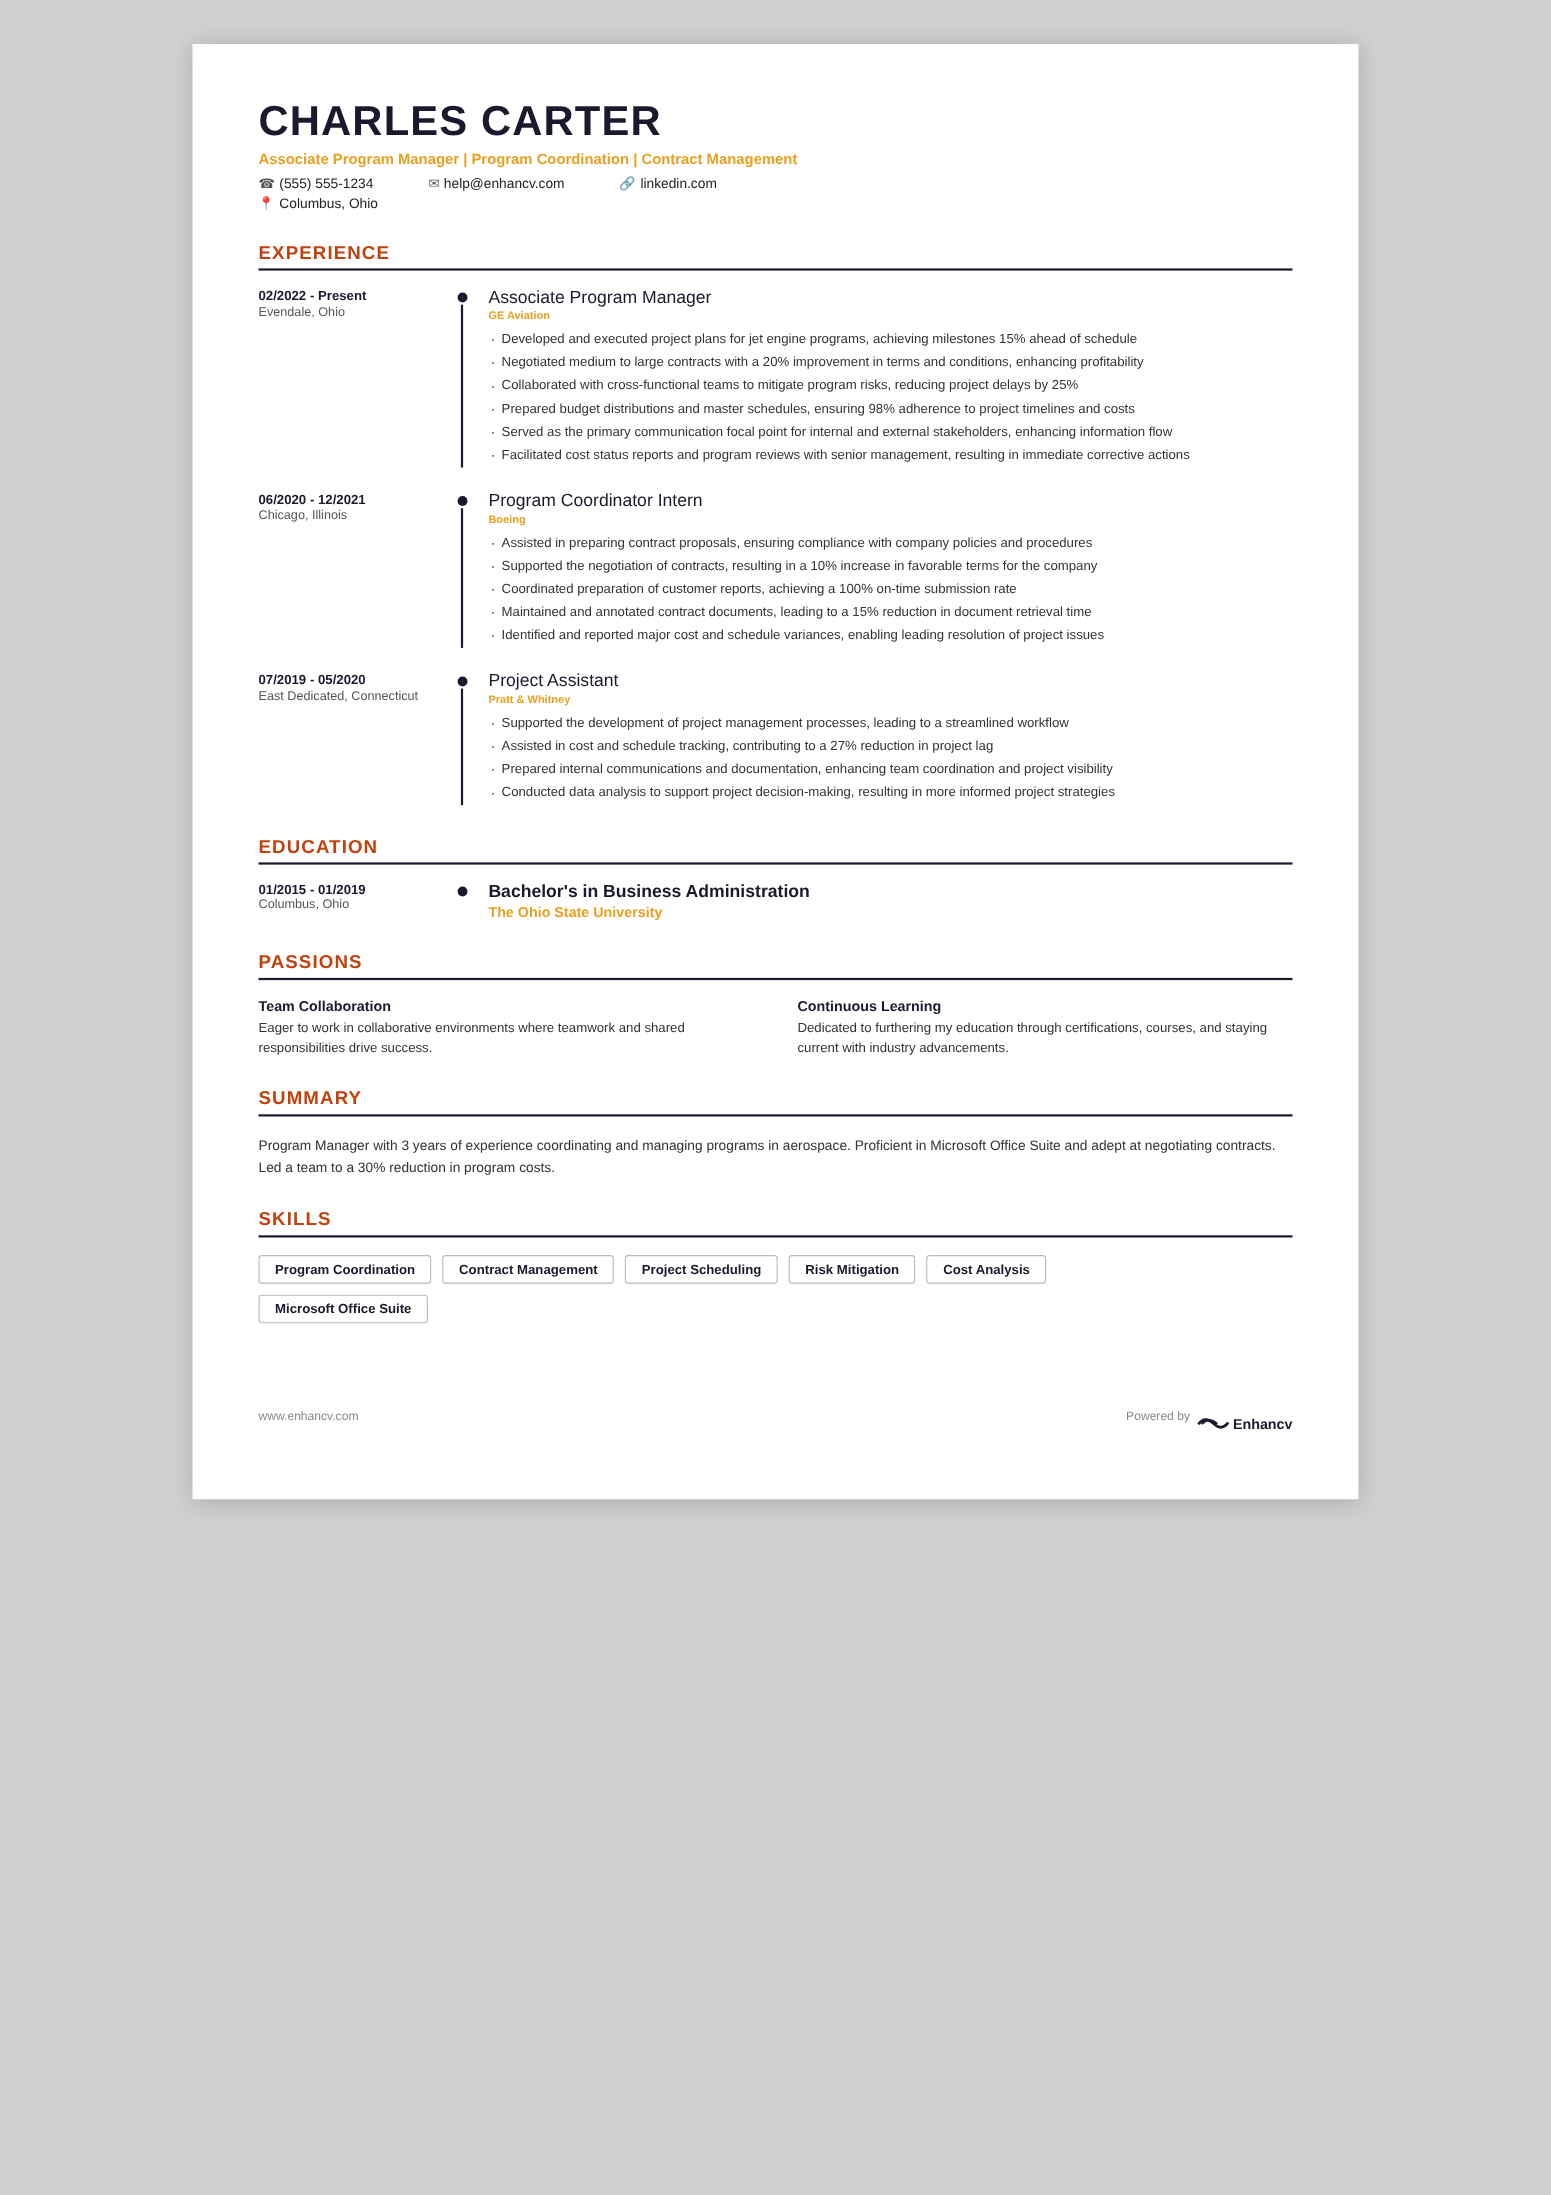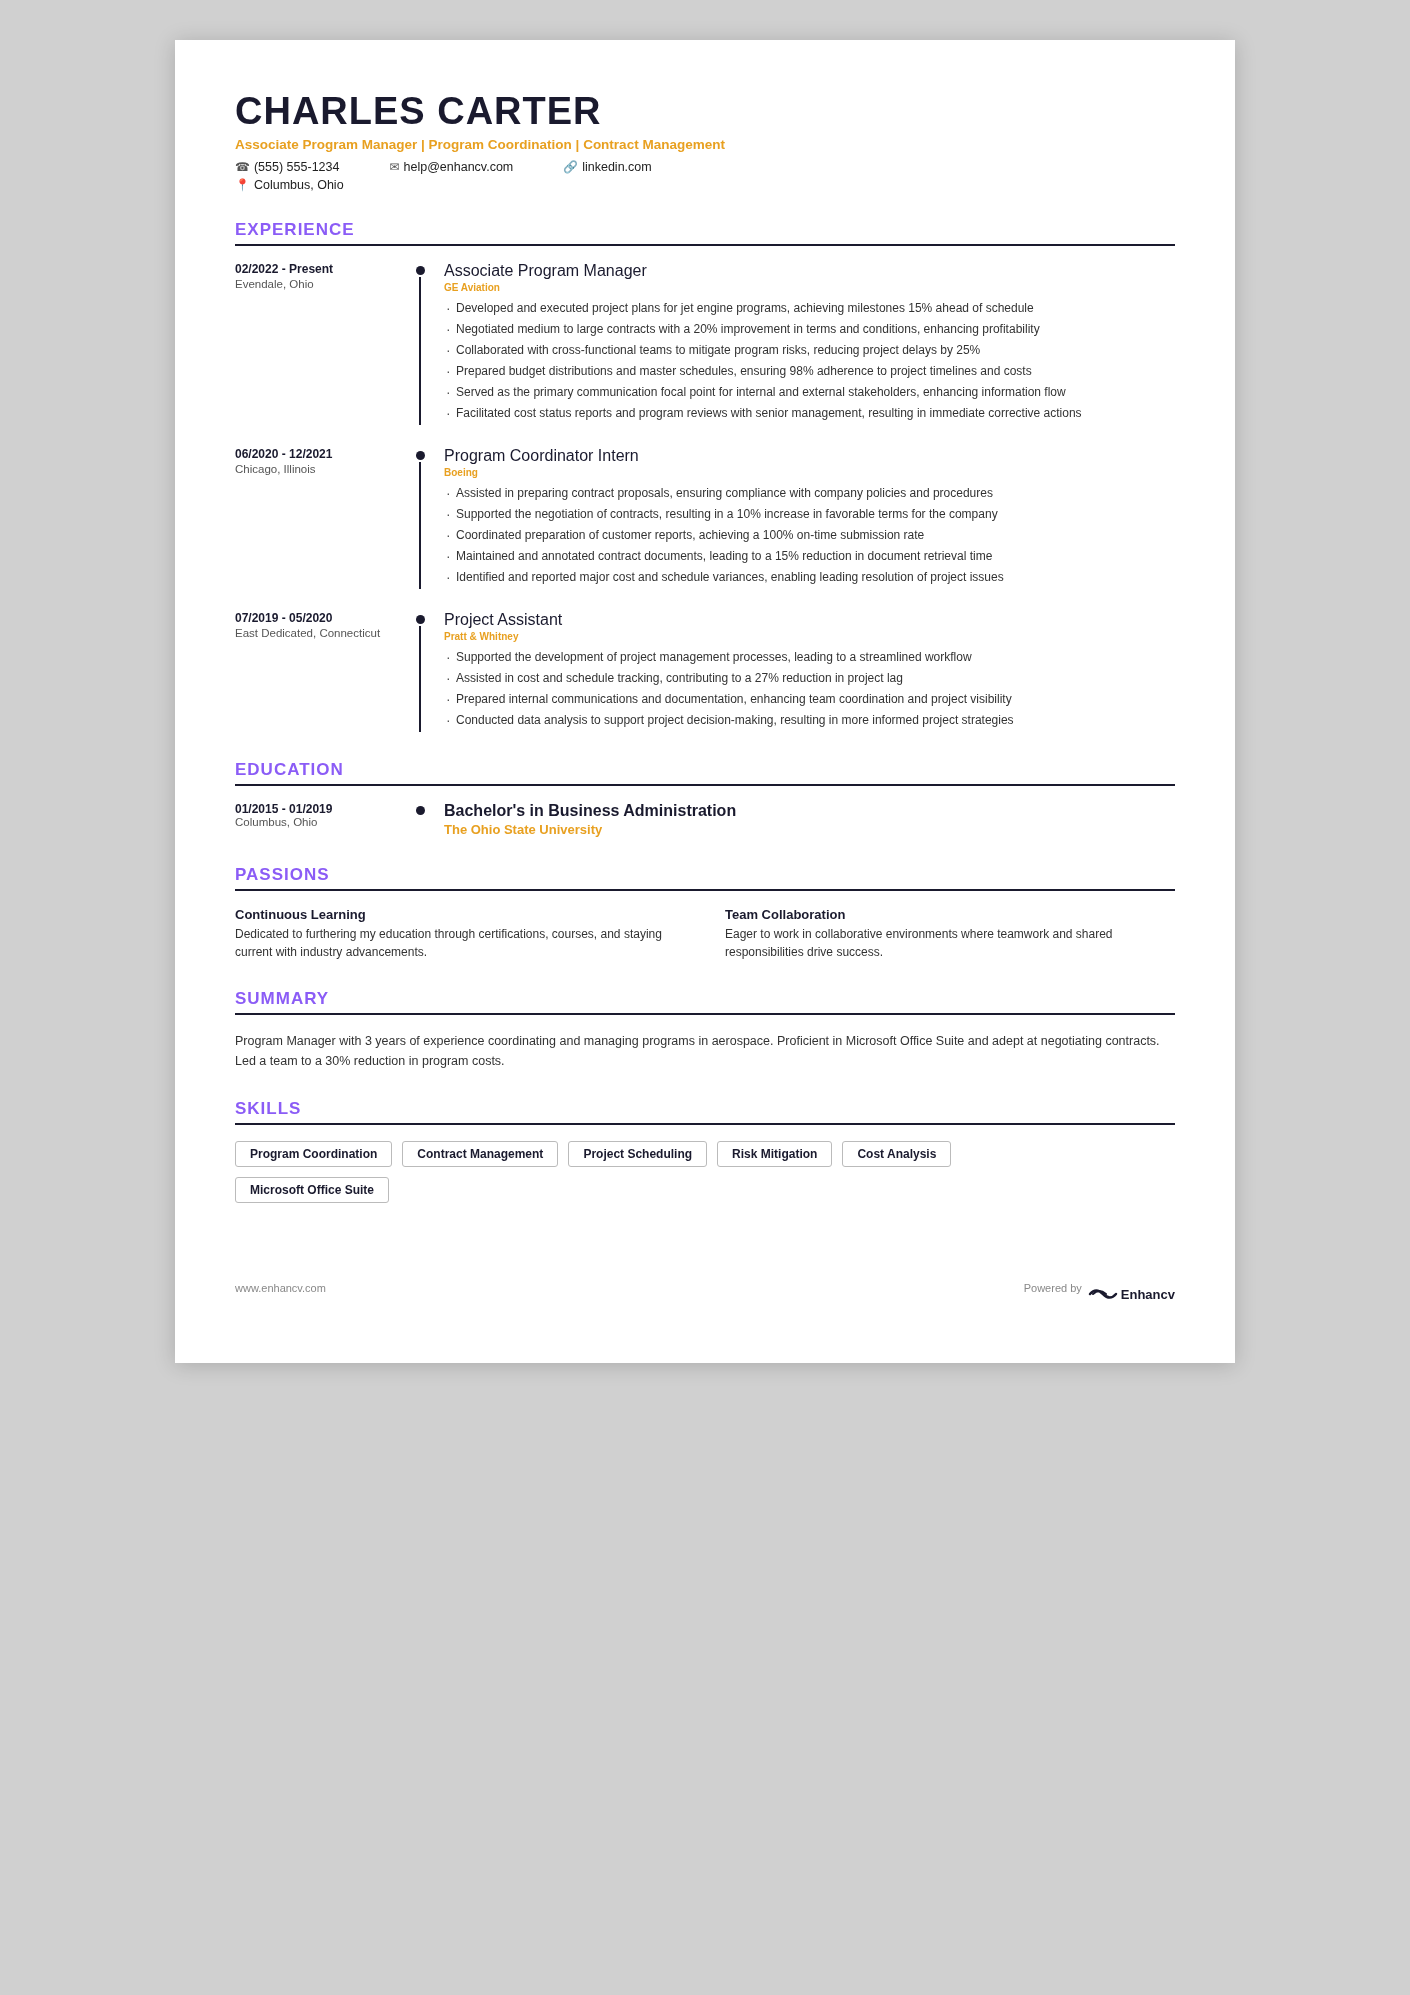--- a/index.html
+++ b/index.html
@@ -61,21 +61,21 @@
       gap: 4px;
       margin-top: 2px;
     }
     
     .section {
       margin-top: 28px;
     }
     .section-title {
       font-size: 17px;
       font-weight: 900;
-      color: #8b5cf6;
+      color: #c2410c;
       text-transform: uppercase;
       letter-spacing: 1px;
       border-bottom: 2px solid #1a1a2e;
       padding-bottom: 4px;
       margin-bottom: 16px;
     }
     
     .exp-entry {
       display: flex;
       margin-bottom: 22px;
@@ -381,26 +381,26 @@
         <div class="edu-degree">Bachelor's in Business Administration</div>
         <div class="edu-school">The Ohio State University</div>
       </div>
     </div>
   </div>
 
   <div class="section">
     <div class="section-title">PASSIONS</div>
     <div class="passions-grid">
       <div class="passion-item">
+        <div class="passion-item-title">Team Collaboration</div>
+        <div class="passion-item-desc">Eager to work in collaborative environments where teamwork and shared responsibilities drive success.</div>
+      </div>
+      <div class="passion-item">
         <div class="passion-item-title">Continuous Learning</div>
         <div class="passion-item-desc">Dedicated to furthering my education through certifications, courses, and staying current with industry advancements.</div>
-      </div>
-      <div class="passion-item">
-        <div class="passion-item-title">Team Collaboration</div>
-        <div class="passion-item-desc">Eager to work in collaborative environments where teamwork and shared responsibilities drive success.</div>
       </div>
     </div>
   </div>
 
   <div class="section">
     <div class="section-title">SUMMARY</div>
     <div class="summary-text">Program Manager with 3 years of experience coordinating and managing programs in aerospace. Proficient in Microsoft Office Suite and adept at negotiating contracts. Led a team to a 30% reduction in program costs.</div>
   </div>
 
   <div class="section">

